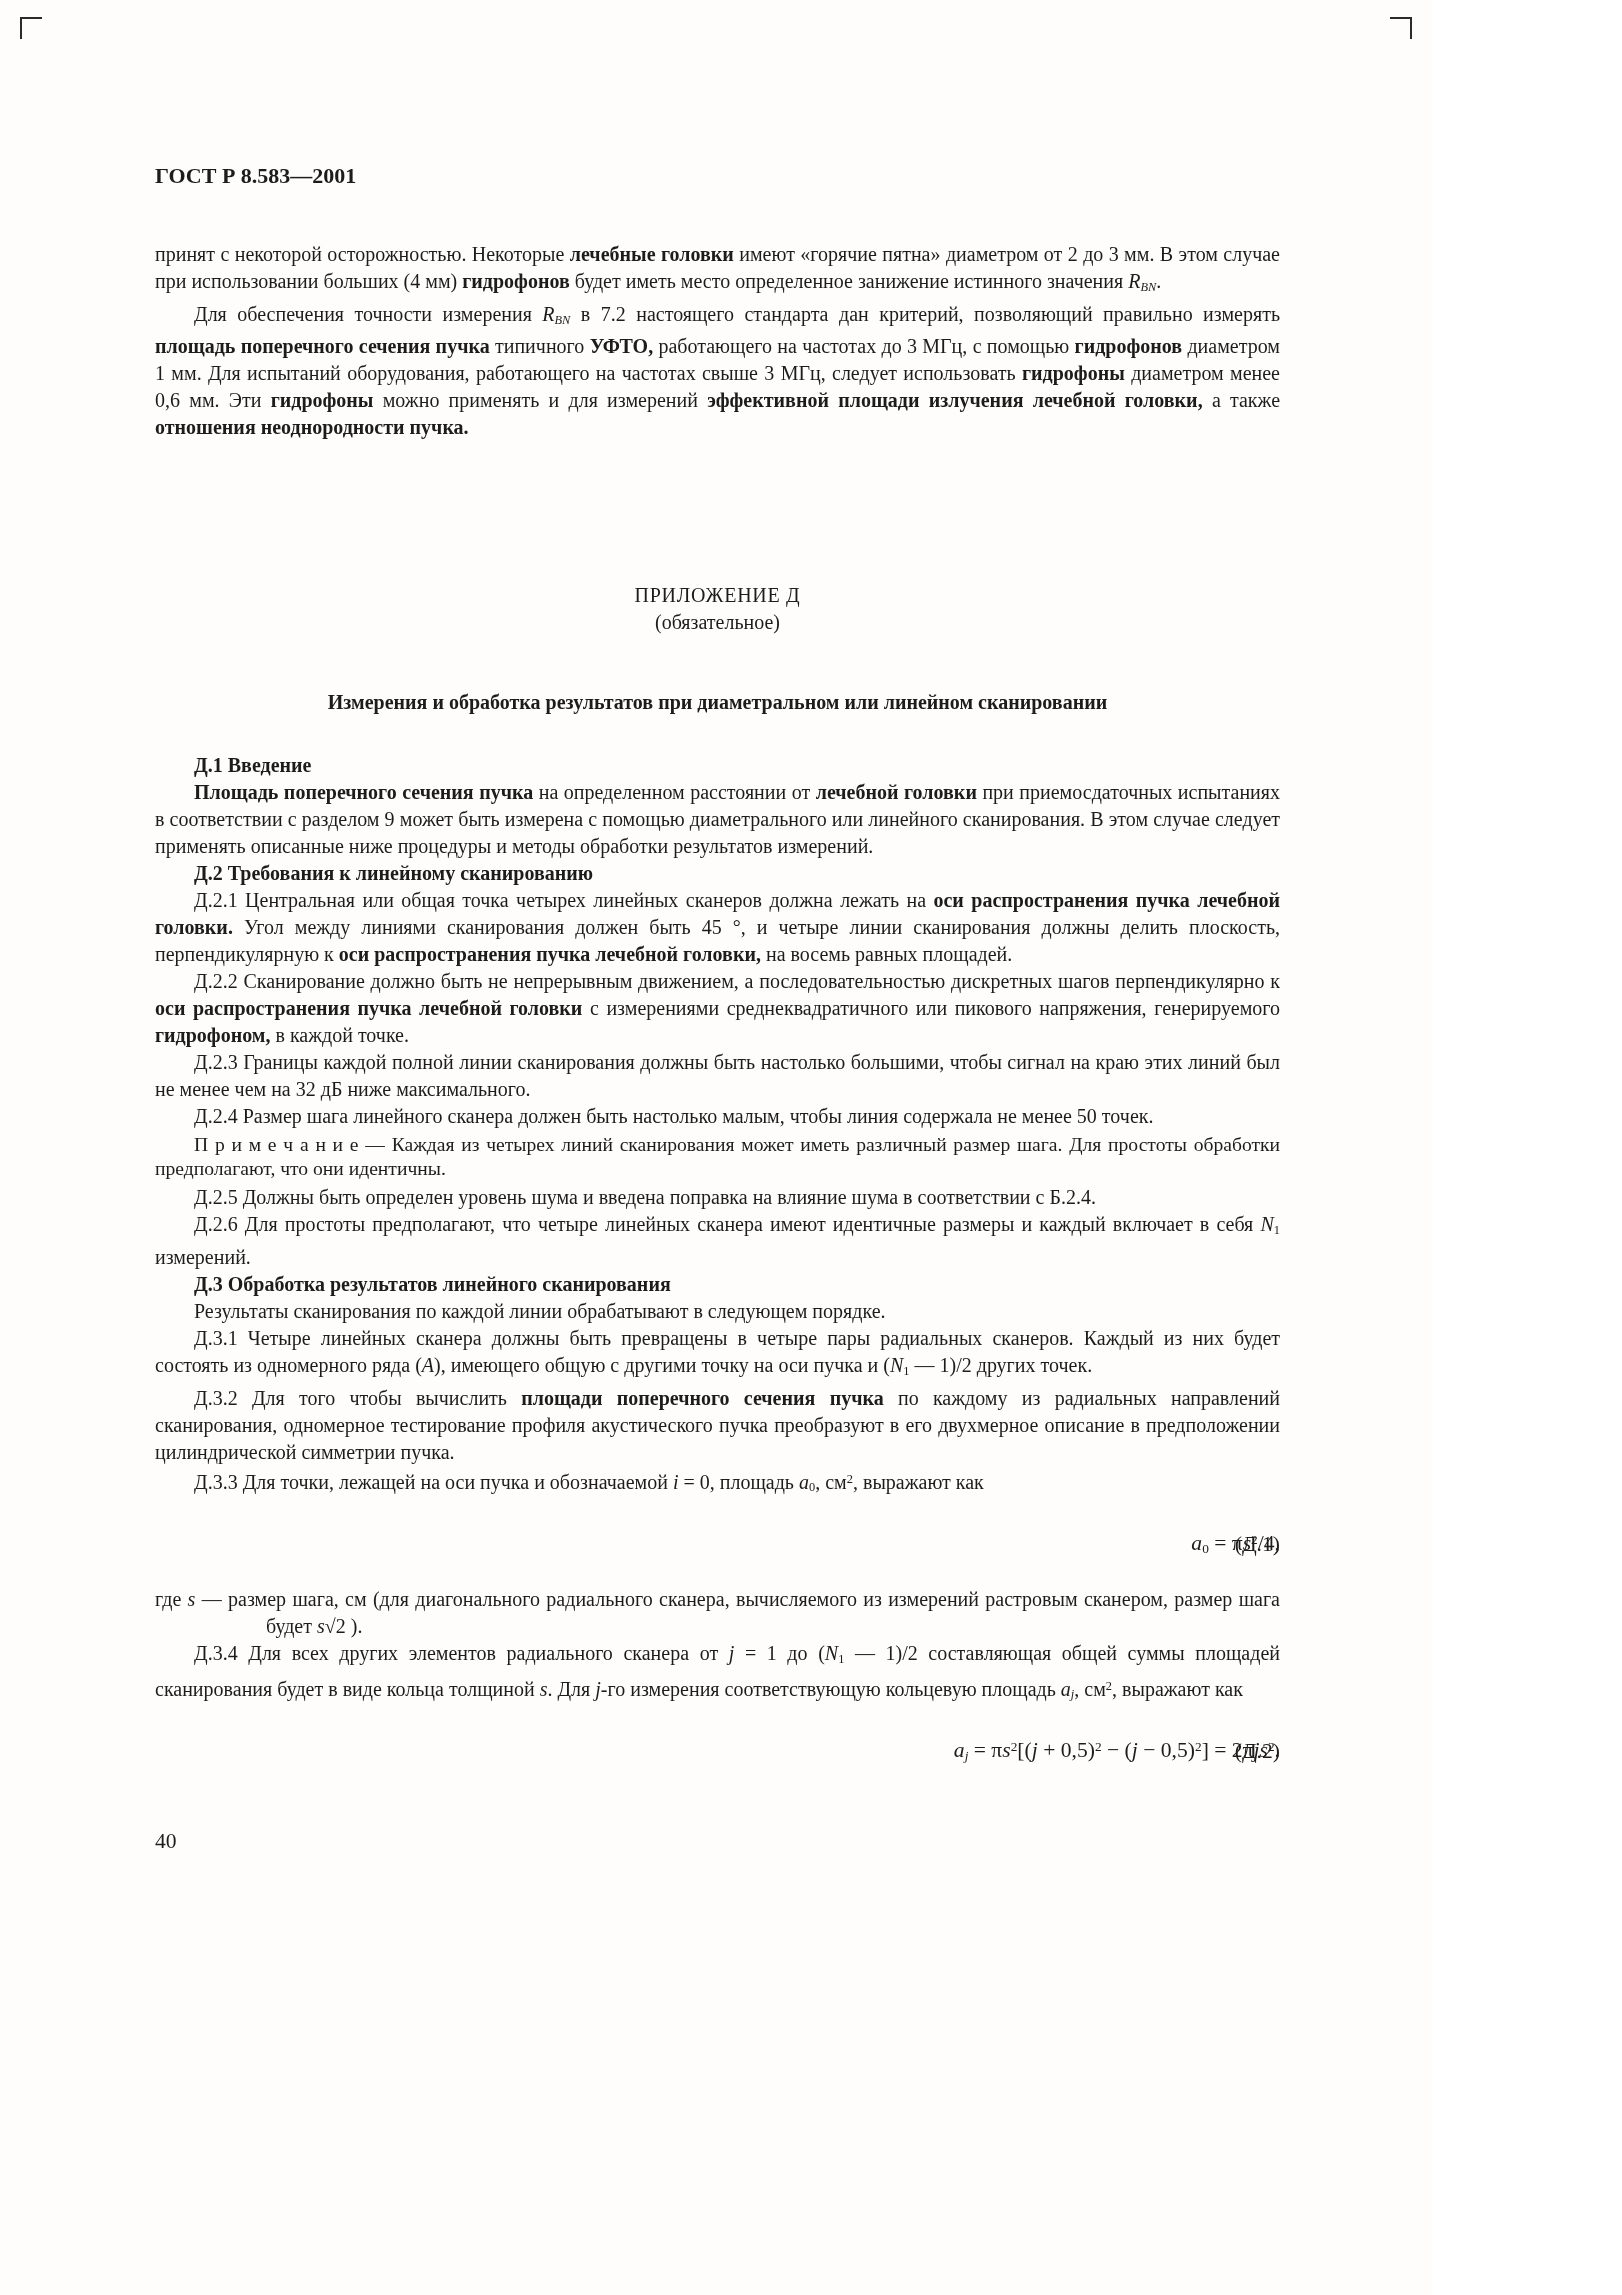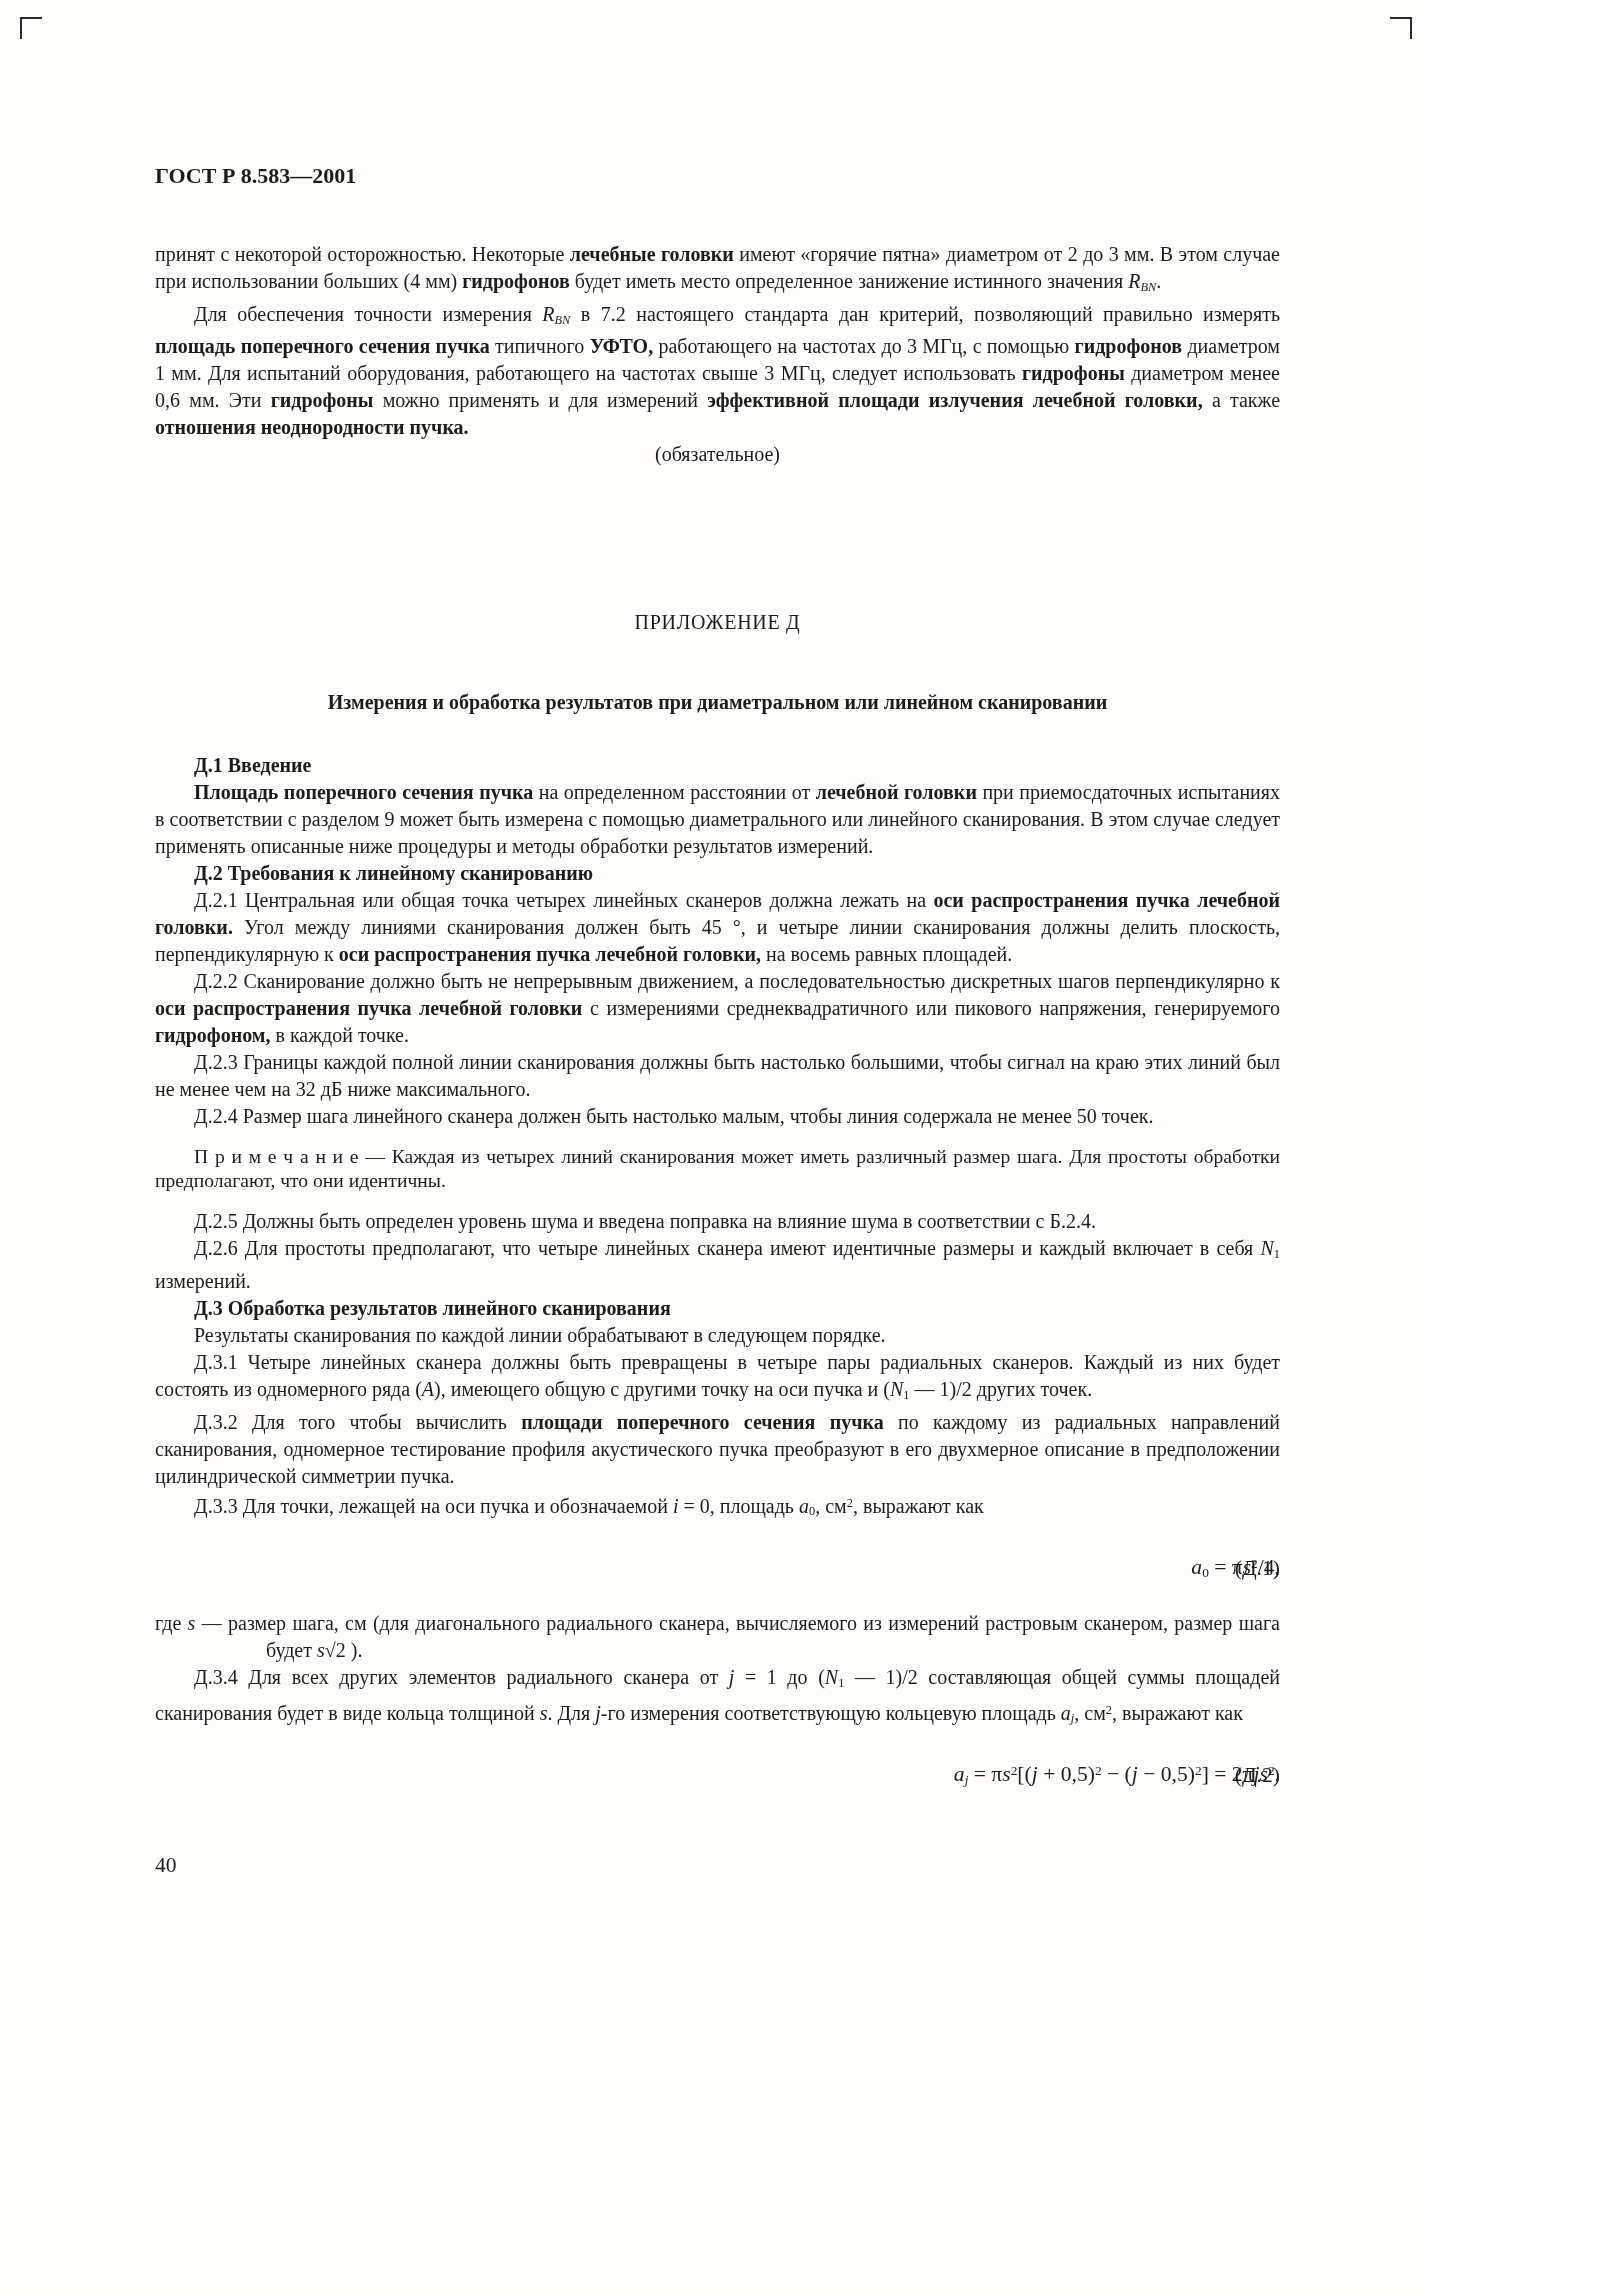--- a/index.html
+++ b/index.html
@@ -52,21 +52,21 @@
     text-align:center;
     text-indent:0;
     font-weight:bold;
     margin-top:53px;
     margin-bottom:36px;
   }
   .blk.note {
     font-size:19.6px;
     line-height:24px;
     text-indent:39px;
-    margin:15px 0;
+    margin:3px 0;
   }
   .blk.where {
     margin-left:111px;
     text-indent:-111px;
     margin-top:10px;
   }
 
   .formula-row {
     position:relative;
     font-size:21.6px;
@@ -96,22 +96,22 @@
 
 <div class="page">
   <div class="corner tl"></div>
   <div class="corner tr"></div>
 
   <div class="doc-header">ГОСТ Р 8.583—2001</div>
 
   <div id="doc-blocks">
       <div class="blk p"><span>принят с некоторой осторожностью. Некоторые </span><span class="b">лечебные головки</span><span> имеют «горячие пятна» диаметром от 2 до 3 мм. В этом случае при использовании больших (4 мм) </span><span class="b">гидрофонов</span><span> будет иметь место определенное занижение истинного значения </span><span class="i">R</span><span class="i sub">BN</span><span>.</span></div>
       <div class="blk p-ind"><span>Для обеспечения точности измерения </span><span class="i">R</span><span class="i sub">BN</span><span> в 7.2 настоящего стандарта дан критерий, позволяющий правильно измерять </span><span class="b">площадь поперечного сечения пучка</span><span> типичного </span><span class="b">УФТО,</span><span> работающего на частотах до 3 МГц, с помощью </span><span class="b">гидрофонов</span><span> диаметром 1 мм. Для испытаний оборудования, работающего на частотах свыше 3 МГц, следует использовать </span><span class="b">гидрофоны</span><span> диаметром менее 0,6 мм. Эти </span><span class="b">гидрофоны</span><span> можно применять и для измерений </span><span class="b">эффективной площади излучения лечебной головки,</span><span> а также </span><span class="b">отношения неоднородности пучка.</span></div>
+      <div class="blk appendix"><span>ПРИЛОЖЕНИЕ Д</span></div>
       <div class="blk appendix-sub"><span>(обязательное)</span></div>
-      <div class="blk appendix"><span>ПРИЛОЖЕНИЕ Д</span></div>
       <div class="blk h-main"><span>Измерения и обработка результатов при диаметральном или линейном сканировании</span></div>
       <div class="blk h-sec"><span>Д.1 Введение</span></div>
       <div class="blk p-ind"><span class="b">Площадь поперечного сечения пучка</span><span> на определенном расстоянии от </span><span class="b">лечебной головки</span><span> при приемосдаточных испытаниях в соответствии с разделом 9 может быть измерена с помощью диаметрального или линейного сканирования. В этом случае следует применять описанные ниже процедуры и методы обработки результатов измерений.</span></div>
       <div class="blk h-sec"><span>Д.2 Требования к линейному сканированию</span></div>
       <div class="blk p-ind"><span>Д.2.1 Центральная или общая точка четырех линейных сканеров должна лежать на </span><span class="b">оси распространения пучка лечебной головки.</span><span> Угол между линиями сканирования должен быть 45 °, и четыре линии сканирования должны делить плоскость, перпендикулярную к </span><span class="b">оси распространения пучка лечебной головки,</span><span> на восемь равных площадей.</span></div>
       <div class="blk p-ind"><span>Д.2.2 Сканирование должно быть не непрерывным движением, а последовательностью дискретных шагов перпендикулярно к </span><span class="b">оси распространения пучка лечебной головки</span><span> с измерениями среднеквадратичного или пикового напряжения, генерируемого </span><span class="b">гидрофоном,</span><span> в каждой точке.</span></div>
       <div class="blk p-ind"><span>Д.2.3 Границы каждой полной линии сканирования должны быть настолько большими, чтобы сигнал на краю этих линий был не менее чем на 32 дБ ниже максимального.</span></div>
       <div class="blk p-ind"><span>Д.2.4 Размер шага линейного сканера должен быть настолько малым, чтобы линия содержала не менее 50 точек.</span></div>
       <div class="blk note"><span>П р и м е ч а н и е — Каждая из четырех линий сканирования может иметь различный размер шага. Для простоты обработки предполагают, что они идентичны.</span></div>
       <div class="blk p-ind"><span>Д.2.5 Должны быть определен уровень шума и введена поправка на влияние шума в соответствии с Б.2.4.</span></div>

